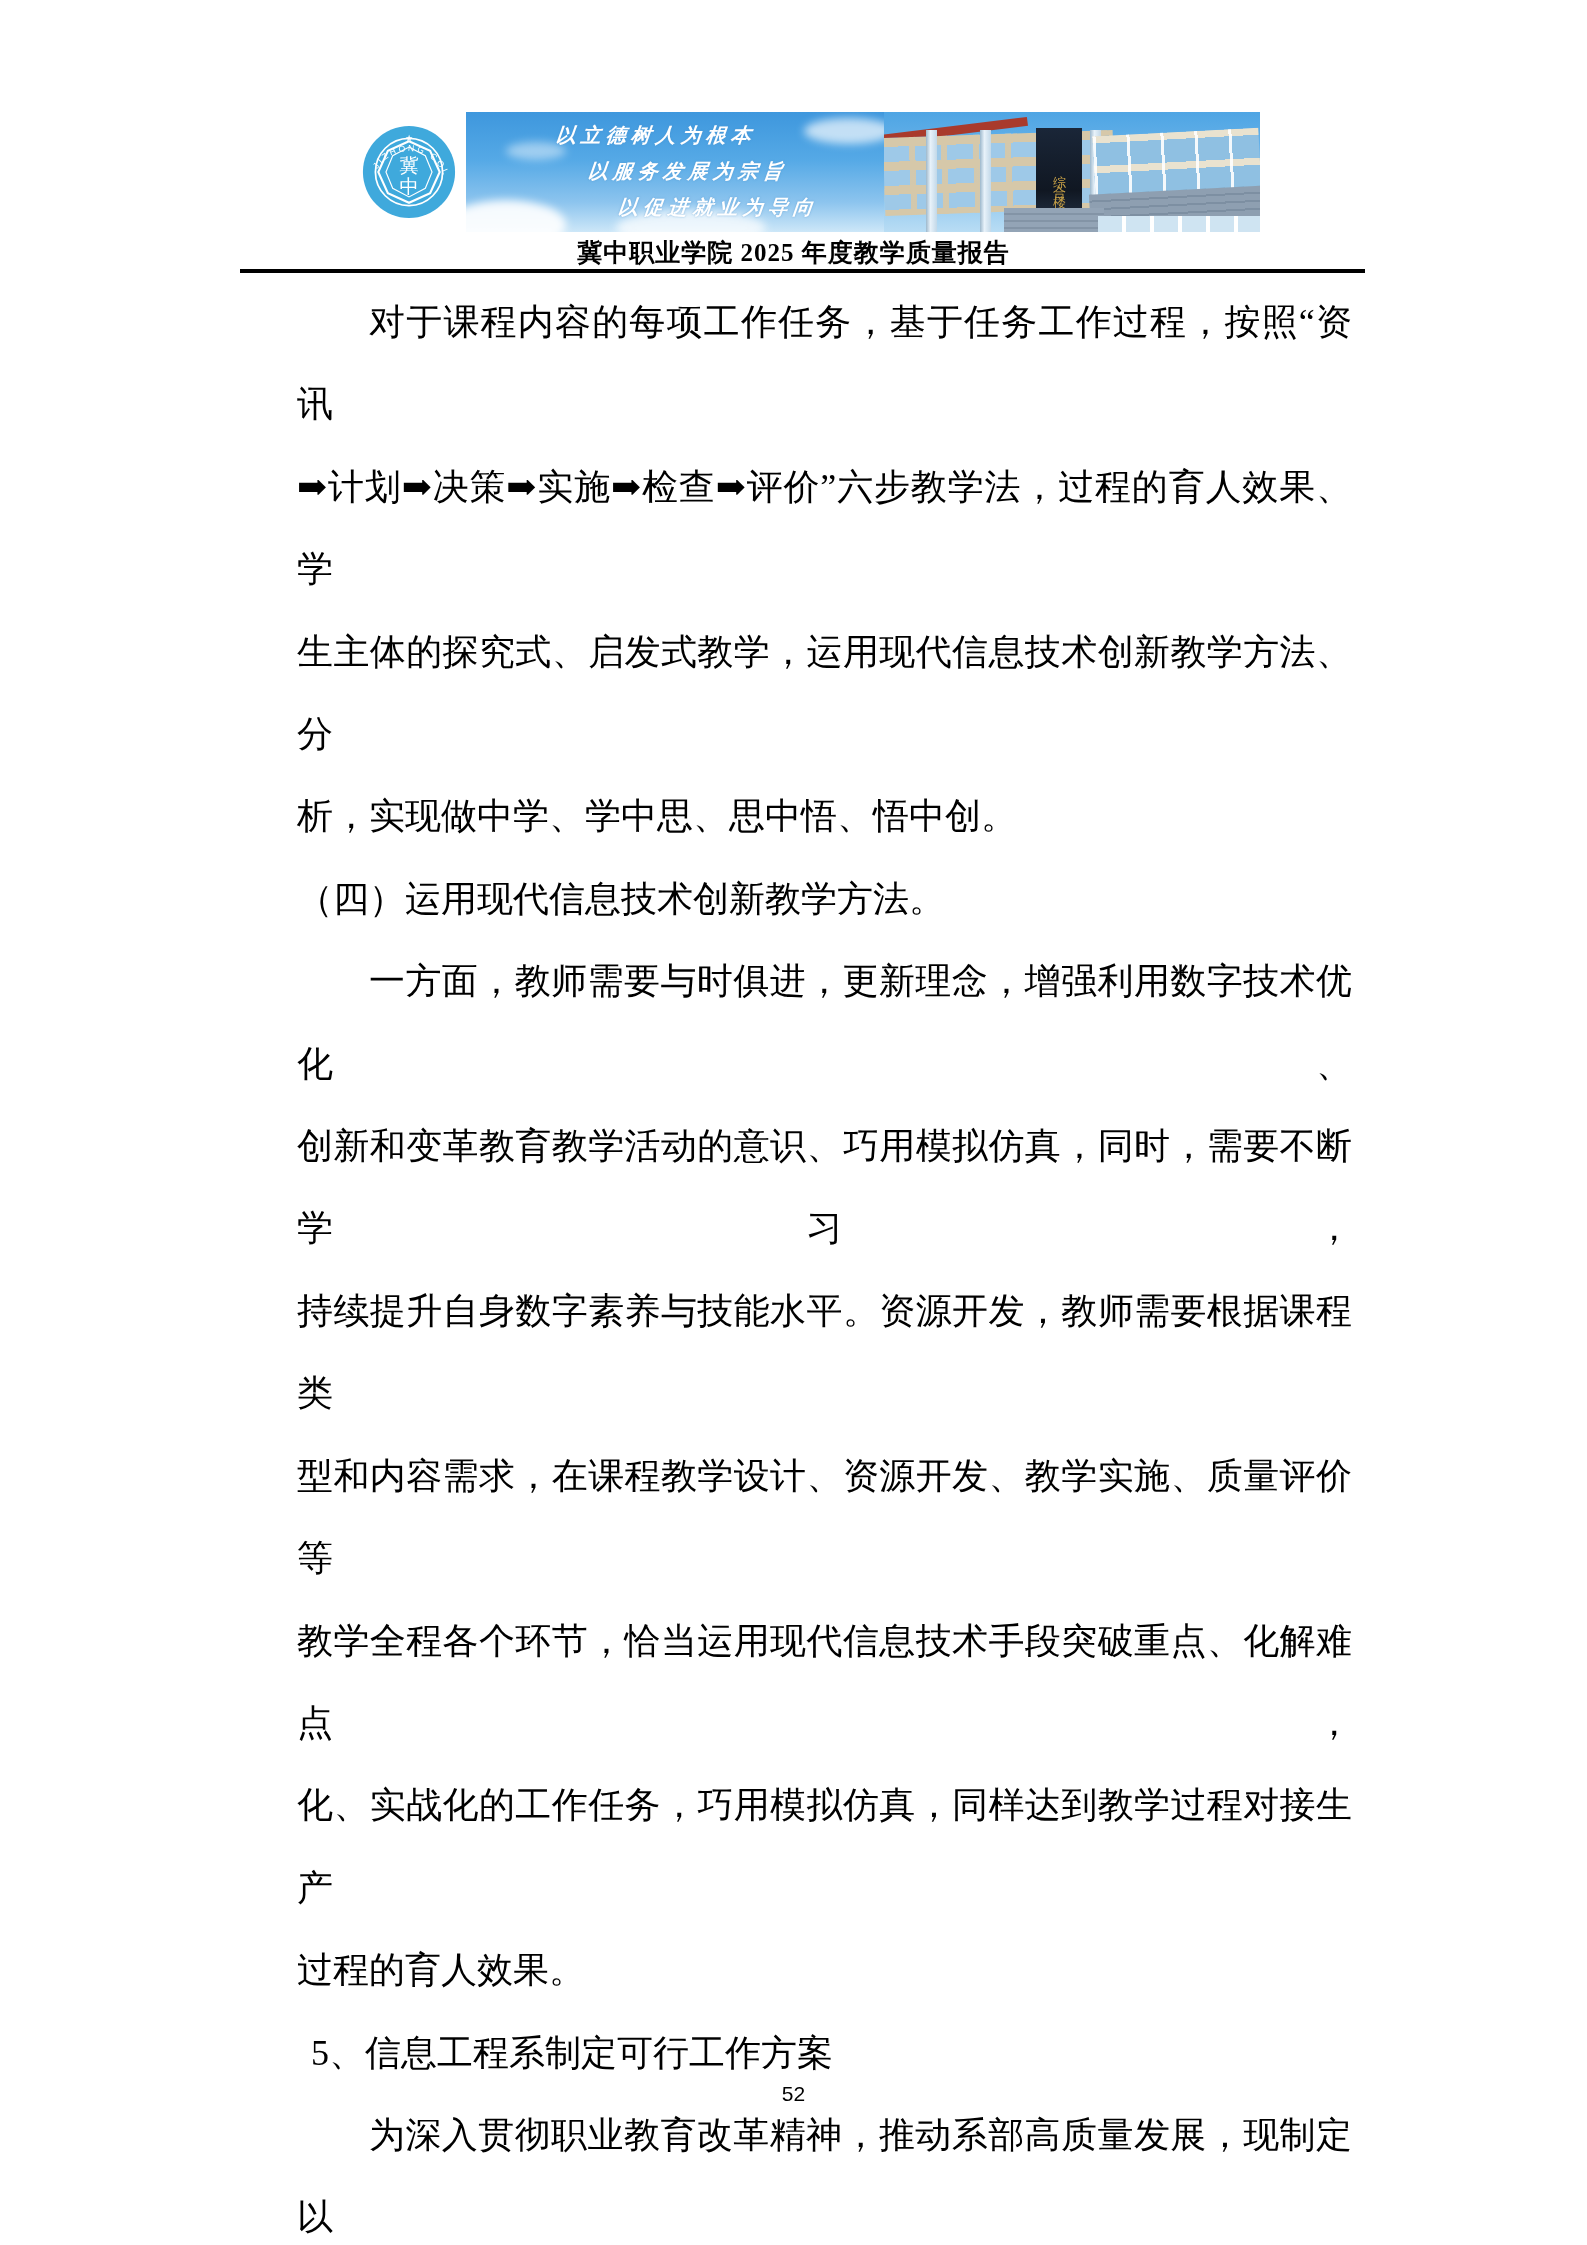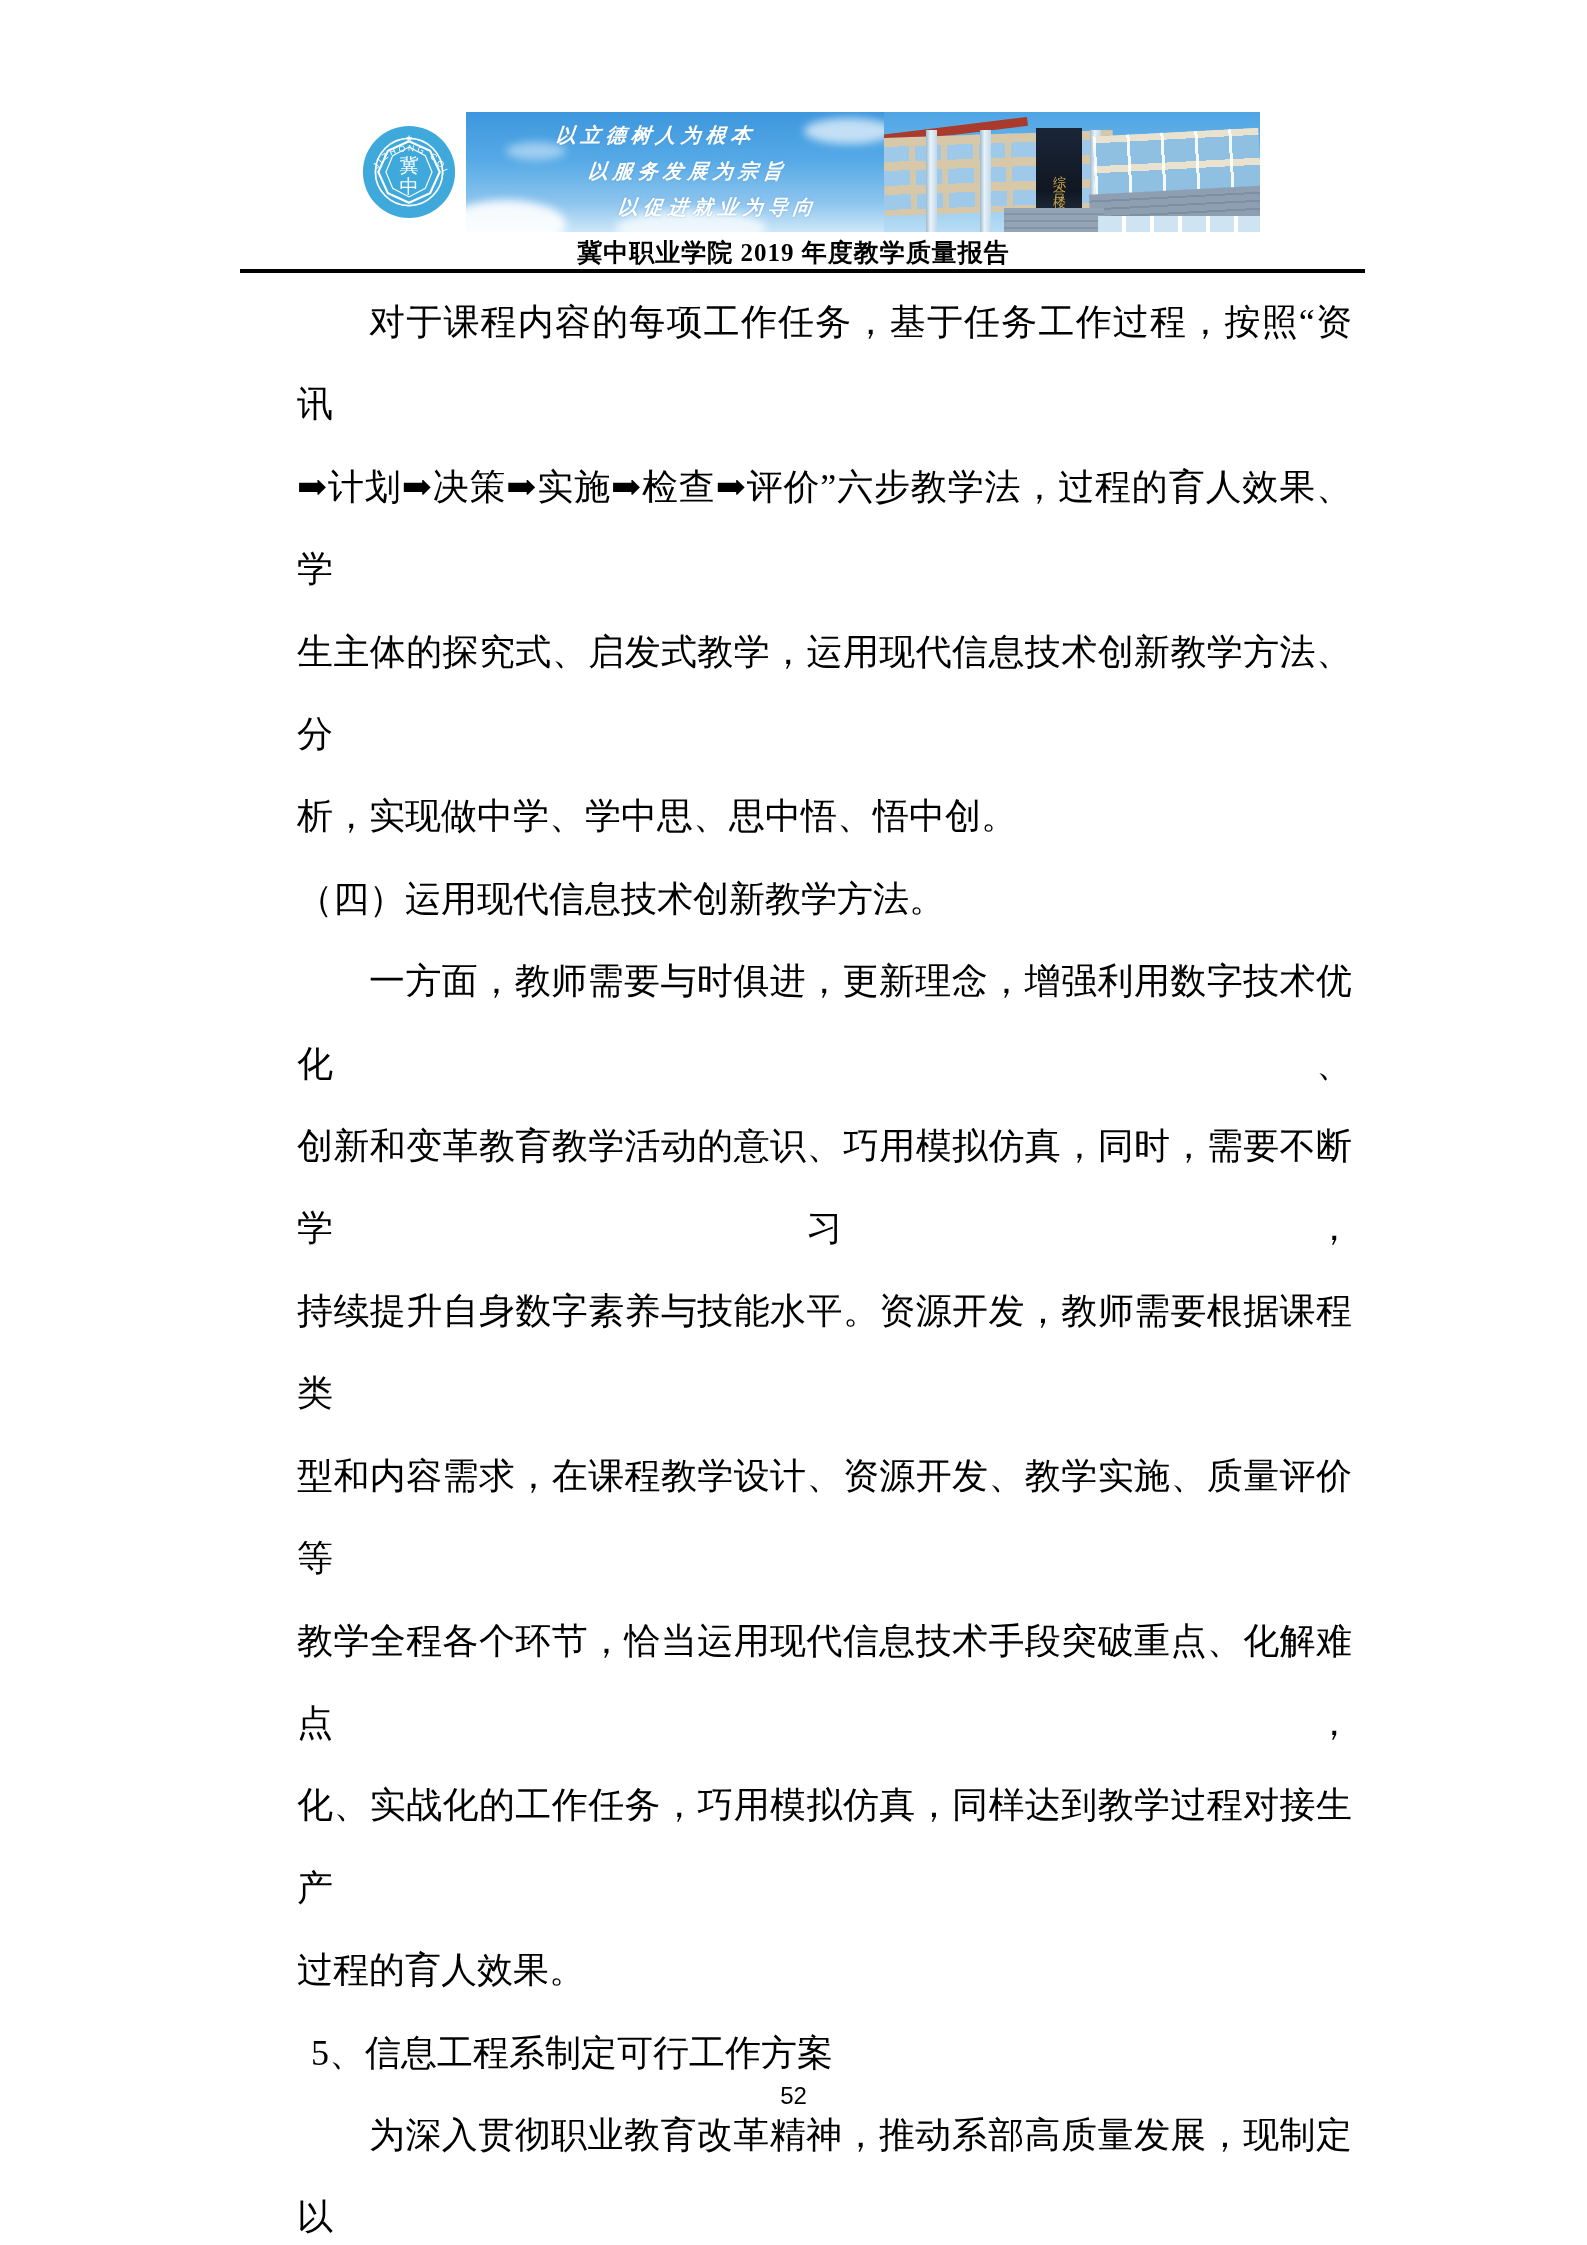--- a/index.html
+++ b/index.html
@@ -105,21 +105,21 @@
     font-family:"Liberation Serif","DejaVu Serif",serif;
   }
   .bl{white-space:normal;}
   .full{text-align:justify;text-align-last:justify;}
   .ind{text-indent:72px;}
   .ind-s{text-indent:14px;}
 
   
   .page-num{
     position:absolute;left:0;top:2082px;width:100%;
-    text-align:center;font-size:24px;
+    text-align:center;font-size:21px;
     font-family:"Liberation Sans","DejaVu Sans",sans-serif;
   }
 </style>
 </head>
 <body>
 
 <div class="page">
 
   <div class="banner">
     <div class="logo-block">
@@ -158,21 +158,21 @@
       <div class="dark-strip">
         <span>综合楼</span>
       </div>
       <div class="right-glass"></div>
       <div class="gray-wall"></div>
       <div class="gray-wall2"></div>
       <div class="bottom-windows"></div>
     </div>
   </div>
 
-  <div class="hdr-title">冀中职业学院 2019 年度教学质量报告</div>
+  <div class="hdr-title">冀中职业学院 2025 年度教学质量报告</div>
   <div class="hdr-rule"></div>
 
   <div class="bodytext">
     <div class="bl ind full">对于课程内容的每项工作任务，基于任务工作过程，按照“资讯</div>
     <div class="bl full">➡计划➡决策➡实施➡检查➡评价”六步教学法，过程的育人效果、学</div>
     <div class="bl full">生主体的探究式、启发式教学，运用现代信息技术创新教学方法、分</div>
     <div class="bl">析，实现做中学、学中思、思中悟、悟中创。</div>
     <div class="bl">（四）运用现代信息技术创新教学方法。</div>
     <div class="bl ind full">一方面，教师需要与时俱进，更新理念，增强利用数字技术优化、</div>
     <div class="bl full">创新和变革教育教学活动的意识、巧用模拟仿真，同时，需要不断学习，</div>

